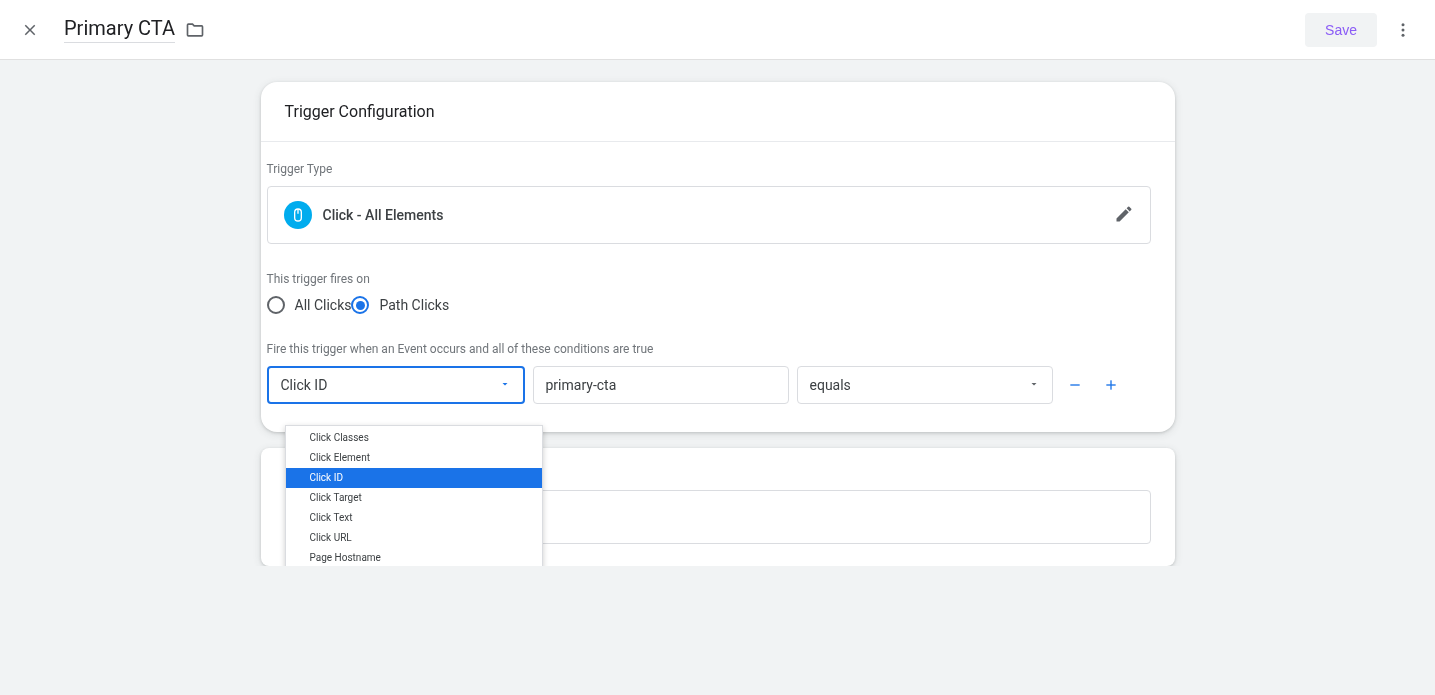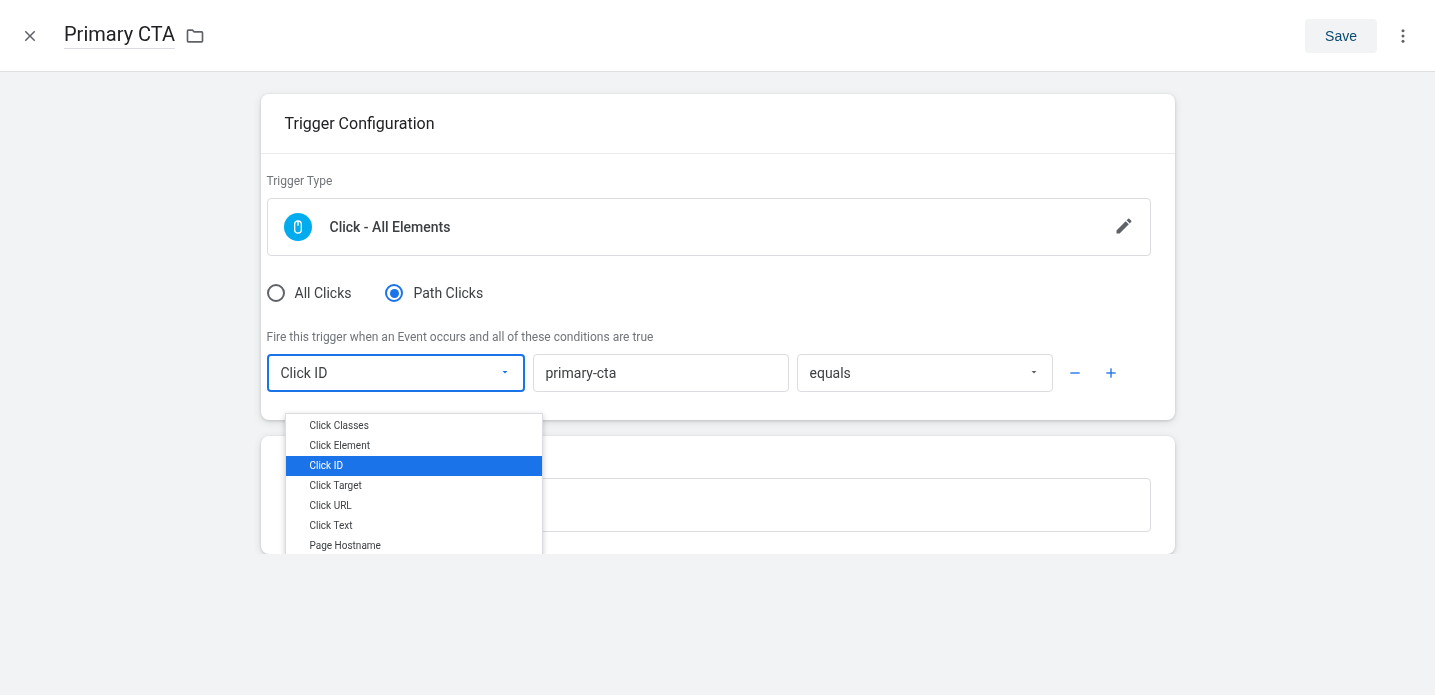--- a/index.html
+++ b/index.html
@@ -6,21 +6,21 @@
   body {
     margin: 0;
     font-family: Roboto, "Helvetica Neue", Arial, sans-serif;
     background: #f1f3f4;
     color: #202124;
     font-size: 14px;
   }
   .header {
     display: flex;
     align-items: center;
-    height: 72px;
+    height: 60px;
     background: #fff;
     border-bottom: 1px solid #e0e0e0;
     padding: 0 18px;
   }
   .close-btn {
     width: 24px; height: 24px;
     display: flex; align-items: center; justify-content: center;
     cursor: pointer;
     color: #5f6368;
     margin-right: 22px;
@@ -39,21 +39,21 @@
     cursor: pointer;
   }
   .header-right {
     margin-left: auto;
     display: flex;
     align-items: center;
     gap: 12px;
   }
   .save-btn {
     background: #f1f3f4;
-    color: #0c4a6e;
+    color: #8b5cf6;
     border: none;
     border-radius: 4px;
     padding: 9px 20px;
     font-size: 14px;
     font-weight: 500;
     cursor: pointer;
   }
   .more-btn {
     width: 28px; height: 28px;
     display: flex; align-items: center; justify-content: center;
@@ -64,21 +64,21 @@
 
   .content {
     display: flex;
     flex-direction: column;
     align-items: center;
     padding-top: 22px;
   }
   .card {
     width: 914px;
     background: #fff;
-    border-radius: 8px;
+    border-radius: 16px;
     box-shadow: 0 1px 3px rgba(60,64,67,.2), 0 2px 8px rgba(60,64,67,.12);
     margin-bottom: 16px;
     position: relative;
   }
   .card-header {
     padding: 20px 24px;
     font-size: 16px;
     color: #202124;
     border-bottom: 1px solid #e8eaed;
   }
@@ -96,21 +96,21 @@
     border-radius: 4px;
     padding: 14px 16px;
     display: flex;
     align-items: center;
     justify-content: space-between;
     margin-bottom: 28px;
   }
   .trigger-type-left {
     display: flex;
     align-items: center;
-    gap: 18px;
+    gap: 11px;
   }
   .click-icon {
     width: 28px; height: 28px;
     background: #00acee;
     border-radius: 50%;
     display: flex; align-items: center; justify-content: center;
     color: #fff;
   }
   .trigger-type-name {
     font-size: 14px;
@@ -118,21 +118,20 @@
     color: #3c4043;
   }
   .edit-icon {
     color: #5f6368;
     cursor: pointer;
   }
 
   .radio-row {
     display: flex;
     align-items: center;
-    gap: 34px;
     margin-bottom: 28px;
   }
   .radio-item {
     display: flex;
     align-items: center;
     gap: 10px;
     cursor: pointer;
   }
   .radio-outer {
     width: 18px; height: 18px;
@@ -291,20 +290,21 @@
           </div>
           <span class="trigger-type-name">Click - All Elements</span>
         </div>
         <div class="edit-icon">
           <svg width="20" height="20" viewBox="0 0 24 24">
               <path fill="currentColor" d="M3 17.25V21h3.75l11-11.03-3.75-3.75L3 17.25zM20.71 7.04a1 1 0 0 0 0-1.41l-2.34-2.34a1 1 0 0 0-1.41 0l-1.83 1.83 3.75 3.75 1.83-1.83z"></path>
             </svg>
         </div>
       </div>
 
+      <span class="section-label">This trigger fires on</span>
       <div class="radio-row">
         <div class="radio-item">
           <div class="radio-outer"></div>
           <span class="radio-label">All Clicks</span>
         </div>
         <div class="radio-item">
           <div class="radio-outer selected">
             <div class="radio-inner"></div>
           </div>
           <span class="radio-label">Path Clicks</span>
@@ -347,22 +347,22 @@
 
     </div>
   </div>
 
   <div class="dropdown-wrapper">
     <div class="dropdown" id="var-dropdown" style="left:24px; top:-23px;">
         <div class="dropdown-item">Click Classes</div>
         <div class="dropdown-item">Click Element</div>
         <div class="dropdown-item selected">Click ID</div>
         <div class="dropdown-item">Click Target</div>
+        <div class="dropdown-item">Click Text</div>
         <div class="dropdown-item">Click URL</div>
-        <div class="dropdown-item">Click Text</div>
         <div class="dropdown-item">Page Hostname</div>
         <div class="dropdown-item">Page Path</div>
         <div class="dropdown-item">Page URL</div>
         <div class="dropdown-item">Referrer</div>
         <div class="dropdown-item">Video URL</div>
         <hr class="dropdown-divider">
         <div class="dropdown-item">Choose Built-In Variable...</div>
         <div class="dropdown-item">New Variable...</div>
       </div>
   </div>

